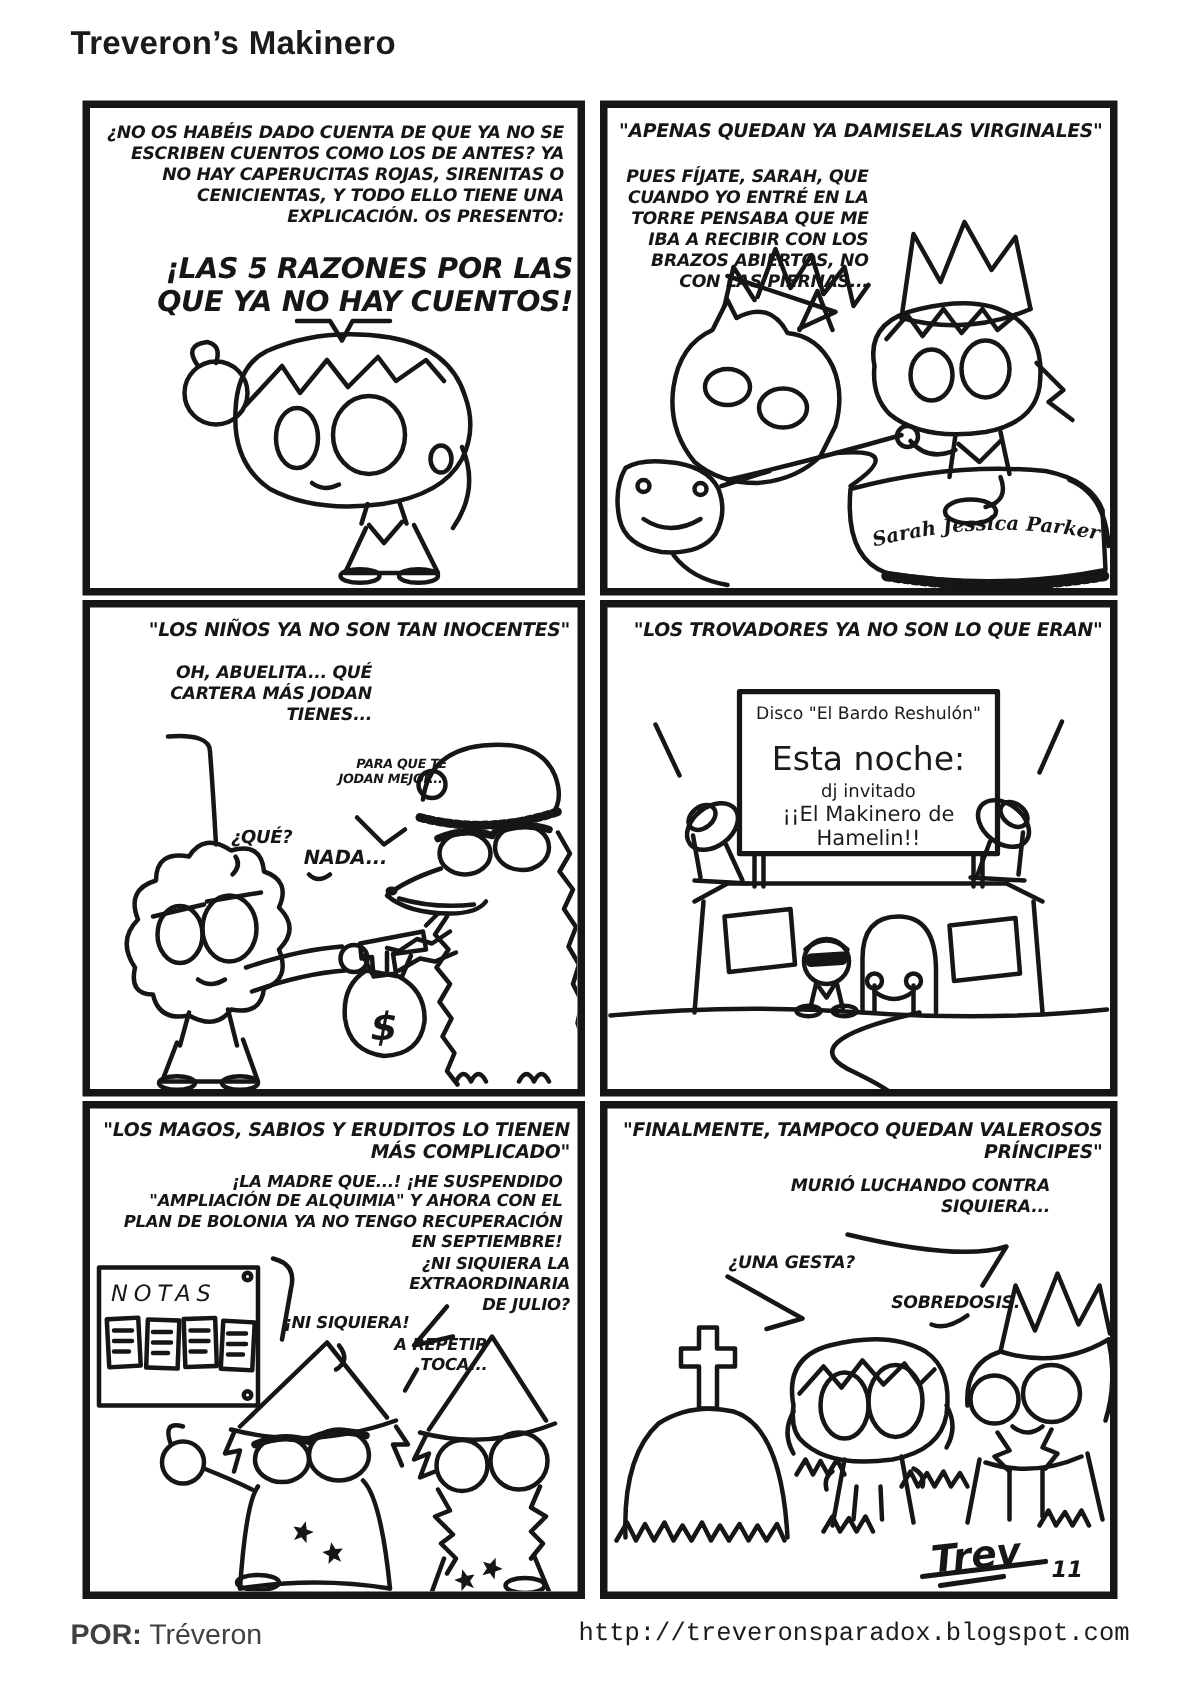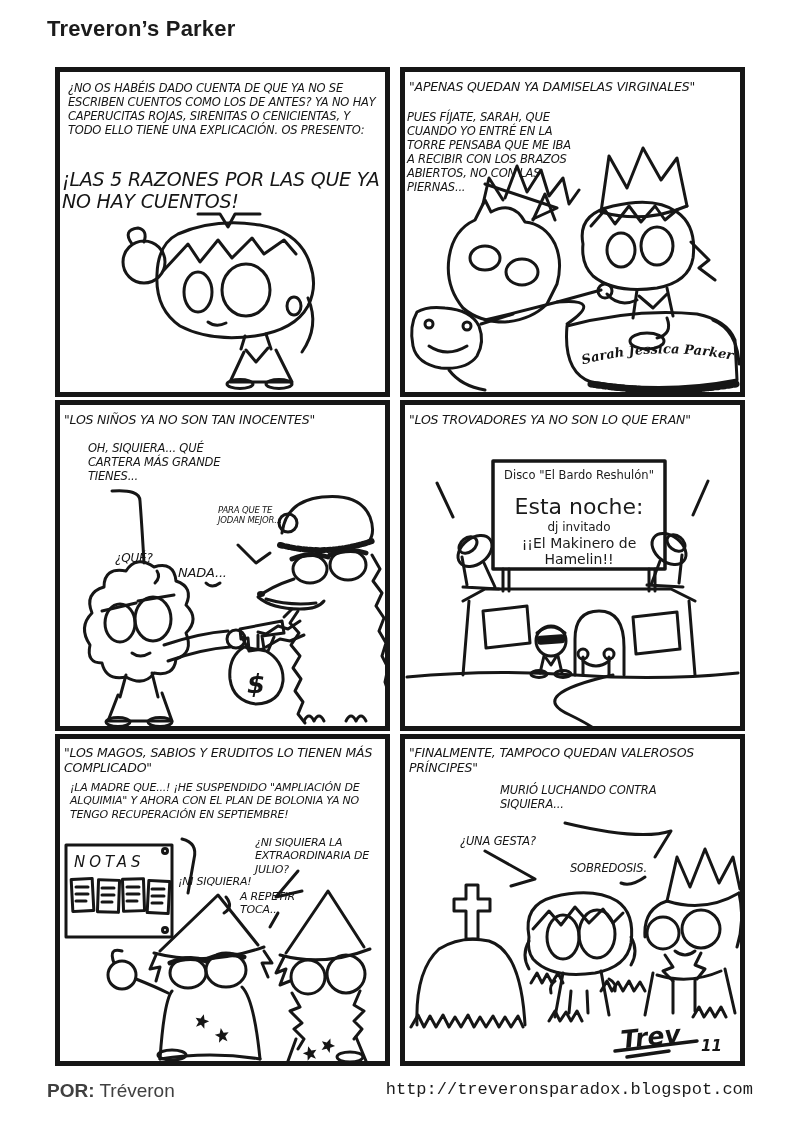--- a/index.html
+++ b/index.html
@@ -8,40 +8,40 @@
   .page-title{position:absolute;left:47px;top:16px;font-size:22px;font-weight:bold;
         letter-spacing:0.2px;color:#1b1b1b;}
   .panel{position:absolute;border:5px solid #161616;background:#fff;box-sizing:border-box;overflow:hidden;}
   #p1{left:55px;top:67px;width:335px;height:330px;}
   #p2{left:400px;top:67px;width:345px;height:330px;}
   #p3{left:55px;top:400px;width:335px;height:331px;}
   #p4{left:400px;top:400px;width:345px;height:331px;}
   #p5{left:55px;top:734px;width:335px;height:332px;}
   #p6{left:400px;top:734px;width:345px;height:332px;}
   .art{position:absolute;left:0;top:0;width:100%;height:100%;}
-  .bub{position:absolute;font-family:"DejaVu Sans",sans-serif;font-weight:normal;font-style:italic;
-       color:#161616;text-align:left;line-height:1.22;letter-spacing:-0.2px;}
+  .bub{position:absolute;font-family:"DejaVu Sans",sans-serif;font-weight:bold;font-style:italic;
+       color:#161616;text-align:right;line-height:1.22;letter-spacing:-0.2px;}
   .hdr{font-size:12.5px;}
   .sign{position:absolute;left:90px;top:58px;width:168px;height:104px;text-align:center;
         font-family:"DejaVu Sans",sans-serif;color:#1b1b1b;font-style:normal;font-weight:normal;}
   .sign .s1{font-size:11.5px;margin-top:5px;}
   .sign .s2{font-size:22px;margin-top:12px;}
   .sign .s3{font-size:12px;margin-top:1px;}
   .sign .s4{font-size:14px;line-height:1.15;margin-top:1px;}
   .footer-left{position:absolute;left:47px;top:1080px;font-size:19px;color:#404040;}
   .footer-left b{font-weight:bold;}
   .footer-right{position:absolute;right:47px;top:1080px;font-size:17px;color:#1b1b1b;font-family:Liberation Mono, monospace;}
   svg text{font-family:"DejaVu Sans",sans-serif;}
 </style>
 </head>
 <body>
 
 <div class="page">
 
-  <div class="page-title">Treveron’s Parker</div>
+  <div class="page-title">Treveron’s Makinero</div>
 
   <div class="panel" id="p1">
     <svg class="art" viewBox="0 0 325 320">
       <g fill="none" stroke="#161616" stroke-width="3" stroke-linecap="round" stroke-linejoin="round">
         <path d="M138,142 H160 L168,155 L175,142 H200"></path>
         <g>
           <path d="M118,162 Q98,172 97,202 Q95,237 120,254 Q150,270 195,264 Q235,258 248,234 Q258,214 250,192 Q240,160 200,153 Q155,146 118,162 Z"></path>
           <path d="M104,198 L128,172 L140,190 L158,168 L172,186 L192,166 L204,182 L224,168 L236,182"></path>
           <ellipse cx="138" cy="220" rx="14" ry="20"></ellipse>
           <ellipse cx="186" cy="218" rx="24" ry="26"></ellipse>
@@ -148,21 +148,21 @@
           <path d="M312,150 l8,14 l-7,12 l9,12 l-6,13 l8,12 l-5,13 l7,12 l-4,13 l6,12 l-3,14 l4,12"></path>
           <path d="M244,316 q5,-10 10,0 q5,-10 10,0 M286,316 q5,-10 10,0 q5,-10 10,0"></path>
           <path d="M240,216 l-12,8 l-10,-3 l-12,8 l-8,-2 M244,230 l-14,6 l-10,-2 l-14,8"></path>
           <path d="M184,242 Q168,252 170,274 Q173,296 196,299 Q220,298 223,276 Q224,256 206,246 Z"></path>
           <path d="M188,244 L182,232 M198,244 L198,230 M208,246 L214,232"></path>
         </g>
       </g>
       <text x="196" y="288" text-anchor="middle" font-size="26" font-weight="bold" font-style="italic" fill="#161616">$</text>
     </svg>
     <div class="bub hdr" style="left:4px;top:7px;width:316px;">"LOS NIÑOS YA NO SON TAN INOCENTES"</div>
-    <div class="bub" style="left:28px;top:36px;width:160px;font-size:11.5px;">OH, SIQUIERA... QUÉ CARTERA MÁS GRANDE TIENES...</div>
+    <div class="bub" style="left:28px;top:36px;width:160px;font-size:11.5px;">OH, ABUELITA... QUÉ CARTERA MÁS JODAN TIENES...</div>
     <div class="bub" style="left:158px;top:100px;width:80px;font-size:8.5px;">PARA QUE TE JODAN MEJOR...</div>
     <div class="bub" style="left:55px;top:146px;width:80px;font-size:12px;">¿QUÉ?</div>
     <div class="bub" style="left:118px;top:160px;width:80px;font-size:13px;">NADA...</div>
   </div>
 
   <div class="panel" id="p4">
     <svg class="art" viewBox="0 0 335 321">
       <g fill="none" stroke="#161616" stroke-width="3" stroke-linecap="round" stroke-linejoin="round">
         <rect x="88" y="56" width="172" height="108" stroke-width="3.5"></rect>
         <path d="M98,164 V186 M104,164 V186 M244,164 V186 M250,164 V186"></path>

